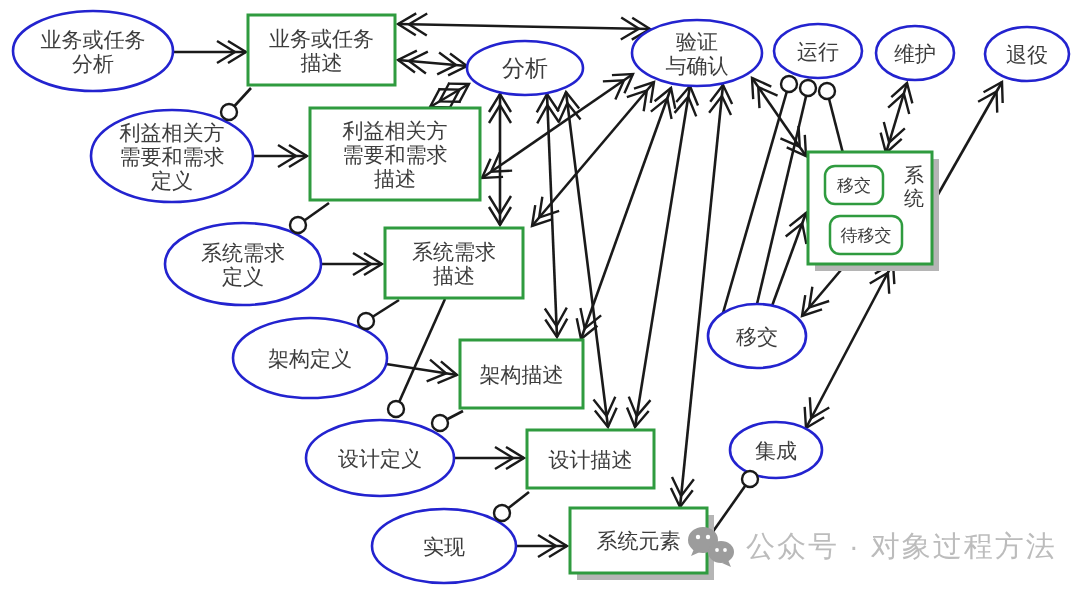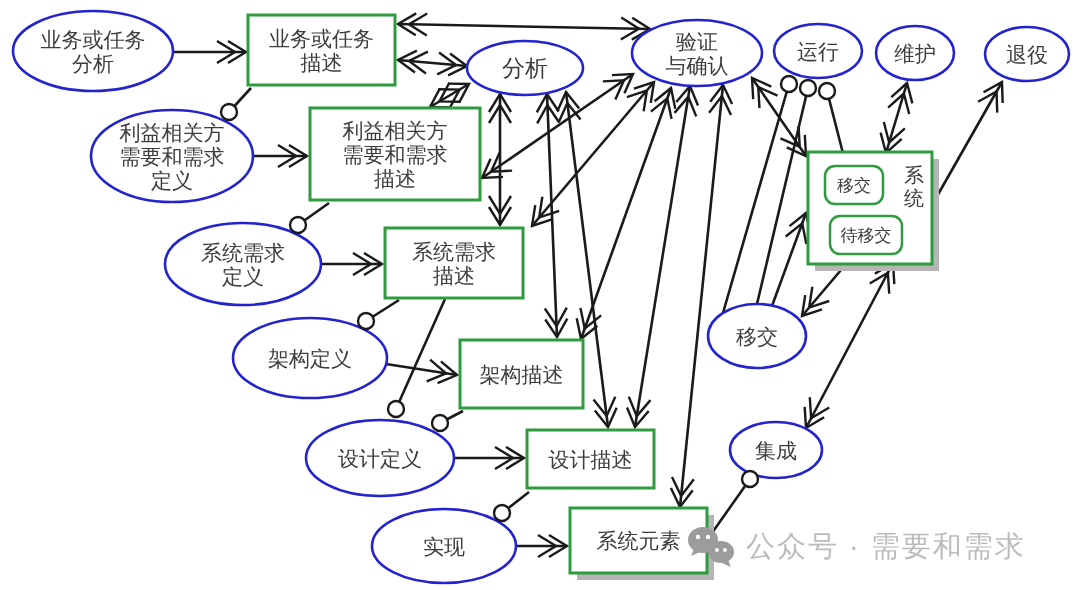--- a/index.html
+++ b/index.html
@@ -124,15 +124,15 @@
     <svg width="52" height="48" viewBox="0 0 52 48">
       <ellipse cx="19" cy="17" rx="15" ry="13" fill="#9c9c9c"></ellipse>
       <path d="M10,26 L7,33 L16,29 Z" fill="#9c9c9c"></path>
       <circle cx="14" cy="14" r="2.2" fill="#ffffff"></circle>
       <circle cx="24" cy="14" r="2.2" fill="#ffffff"></circle>
       <ellipse cx="37" cy="29" rx="13" ry="11" fill="#9c9c9c"></ellipse>
       <path d="M44,37 L47,44 L38,40 Z" fill="#9c9c9c"></path>
       <circle cx="33" cy="27" r="1.9" fill="#ffffff"></circle>
       <circle cx="41" cy="27" r="1.9" fill="#ffffff"></circle>
     </svg>
-    <span id="wm-text">公众号 · 需要和需求</span>
+    <span id="wm-text">公众号 · 对象过程方法</span>
   </div>
 </div>
 
 </body></html>

